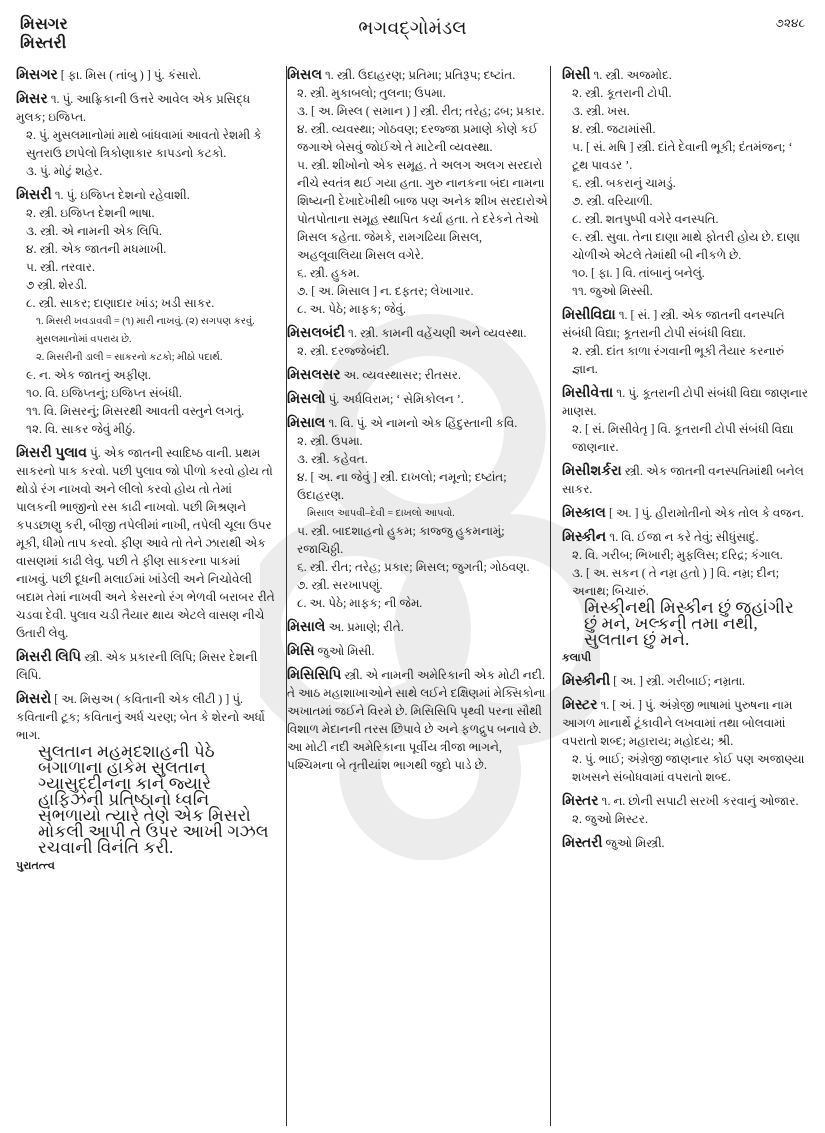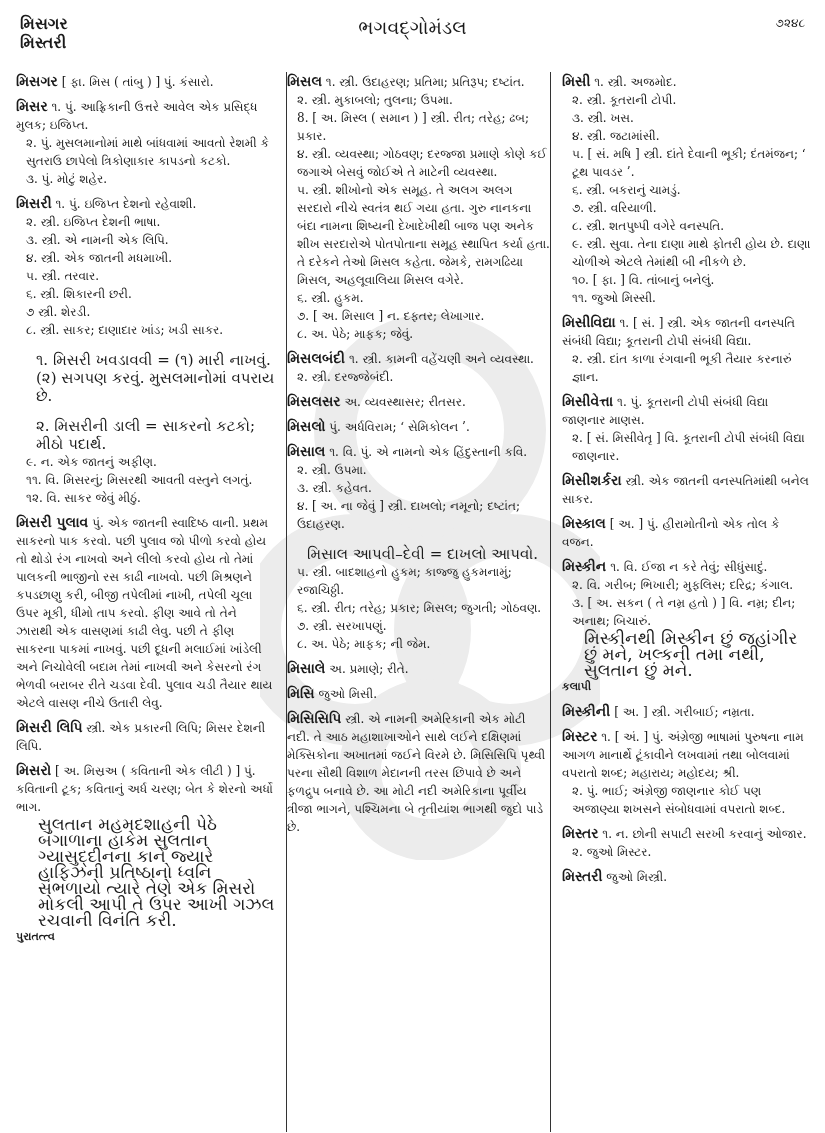--- a/index.html
+++ b/index.html
@@ -11,30 +11,30 @@
   .watermark {
     position: absolute; left: 260px; top: 300px; width: 340px; height: 560px;
     pointer-events: none; z-index: 0;
   }
   .header { position: absolute; top: 14px; left: 0; width: 825px; height: 40px; z-index: 1; }
   .guide { position: absolute; left: 20px; top: 0; font-weight: bold; font-size: 16px; line-height: 19px; }
   .running-title { position: absolute; left: 0; width: 825px; top: 2px; text-align: center; font-size: 19px; }
   .page-no { position: absolute; right: 20px; top: 2px; font-size: 12px; }
   .columns { position: absolute; top: 56px; left: 16px; width: 795px; height: 1060px; z-index: 1; }
   .col {
-    position: absolute; top: 16px; height: 1060px; box-sizing: border-box;
-    font-size: 12px; line-height: 18px; overflow: hidden;
+    position: absolute; top: 10px; height: 1060px; box-sizing: border-box;
+    font-size: 12px; line-height: 18px; overflow: hidden; font-family: Liberation Serif, serif;
   }
   .col1 { left: 0; width: 265px; padding-right: 6px; }
   .col2 { left: 270px; width: 265px; padding: 0 0; border-left: 1px solid #333; border-right: 1px solid #333; }
   .col3 { left: 540px; width: 255px; padding-left: 6px; }
   .entry { margin-bottom: 6px; }
   .hw { font-weight: bold; font-size: 14px; }
   .sense { padding-left: 10px; }
-  .sub { padding-left: 20px; font-size: 15px; margin-top: 12px; }
+  .sub { padding-left: 20px; font-size: 10px; }
   .quote { padding-left: 22px; font-size: 17px; line-height: 16px; }
   .attrib { font-size: 11px; font-weight: bold; }
 </style>
 </head>
 <body>
 
 <svg class="watermark" viewBox="0 0 340 560">
   <g fill="none" stroke="#ececec" stroke-width="42">
     <circle cx="170" cy="130" r="95"></circle>
     <circle cx="95" cy="330" r="95"></circle>
@@ -61,46 +61,46 @@
         <div><span class="hw">મિસર</span><span> </span><span>૧. પું. આફ્રિકાની ઉત્તરે આવેલ એક પ્રસિદ્ધ મુલક; ઇજિપ્ત.</span></div>
         <div class="sense">૨. પું. મુસલમાનોમાં માથે બાંધવામાં આવતો રેશમી કે સુતરાઉ છાપેલો ત્રિકોણાકાર કાપડનો કટકો.</div>
         <div class="sense">૩. પું. મોટું શહેર.</div>
       </div>
       <div class="entry">
         <div><span class="hw">મિસરી</span><span> </span><span>૧. પું. ઇજિપ્ત દેશનો રહેવાશી.</span></div>
         <div class="sense">૨. સ્ત્રી. ઇજિપ્ત દેશની ભાષા.</div>
         <div class="sense">૩. સ્ત્રી. એ નામની એક લિપિ.</div>
         <div class="sense">૪. સ્ત્રી. એક જાતની મધમાખી.</div>
         <div class="sense">૫. સ્ત્રી. તરવાર.</div>
-        <div class="sense">૬. સ્ત્રી. શિકારની છરી.</div>
         <div class="sense">૭ સ્ત્રી. શેરડી.</div>
         <div class="sense">૮. સ્ત્રી. સાકર; દાણાદાર ખાંડ; ખડી સાકર.</div>
         <div class="sub">૧. મિસરી ખવડાવવી = (૧) મારી નાખવું. (૨) સગપણ કરવું. મુસલમાનોમાં વપરાય છે.</div>
         <div class="sub">૨. મિસરીની ડાલી = સાકરનો કટકો; મીઠો પદાર્થ.</div>
         <div class="sense">૯. ન. એક જાતનું અફીણ.</div>
+        <div class="sense">૧૦. વિ. ઇજિપ્તનું; ઇજિપ્ત સંબંધી.</div>
         <div class="sense">૧૧. વિ. મિસરનું; મિસરથી આવતી વસ્તુને લગતું.</div>
         <div class="sense">૧૨. વિ. સાકર જેવું મીઠું.</div>
       </div>
       <div class="entry">
         <div><span class="hw">મિસરી પુલાવ</span><span> </span><span>પું. એક જાતની સ્વાદિષ્ઠ વાની. પ્રથમ સાકરનો પાક કરવો. પછી પુલાવ જો પીળો કરવો હોય તો થોડો રંગ નાખવો અને લીલો કરવો હોય તો તેમાં પાલકની ભાજીનો રસ કાઢી નાખવો. પછી મિશ્રણને કપડછાણુ કરી, બીજી તપેલીમાં નાખી, તપેલી ચૂલા ઉપર મૂકી, ધીમો તાપ કરવો. ફીણ આવે તો તેને ઝારાથી એક વાસણમાં કાઢી લેવુ. પછી તે ફીણ સાકરના પાકમાં નાખવું. પછી દૂધની મલાઈમાં ખાંડેલી અને નિચોવેલી બદામ તેમાં નાખવી અને કેસરનો રંગ ભેળવી બરાબર રીતે ચડવા દેવી. પુલાવ ચડી તૈયાર થાય એટલે વાસણ નીચે ઉતારી લેવુ.</span></div>
       </div>
       <div class="entry">
         <div><span class="hw">મિસરી લિપિ</span><span> </span><span>સ્ત્રી. એક પ્રકારની લિપિ; મિસર દેશની લિપિ.</span></div>
       </div>
       <div class="entry">
         <div><span class="hw">મિસરો</span><span> </span><span>[ અ. મિસ્રઅ ( કવિતાની એક લીટી ) ] પું. કવિતાની ટૂક; કવિતાનું અર્ધ ચરણ; બેત કે શેરનો અર્ધો ભાગ.</span></div>
         <div class="quote">સુલતાન મહમદશાહની પેઠે બંગાળાના હાકેમ સુલતાન ગ્યાસુદ્દીનના કાને જ્યારે હાફિઝની પ્રતિષ્ઠાનો ધ્વનિ સંભળાયો ત્યારે તેણે એક મિસરો મોકલી આપી તે ઉપર આખી ગઝલ રચવાની વિનંતિ કરી.</div>
         <div class="attrib">પુરાતત્ત્વ</div>
       </div>
     </div>
   <div class="col col2">
       <div class="entry">
         <div><span class="hw">મિસલ</span><span> </span><span>૧. સ્ત્રી. ઉદાહરણ; પ્રતિમા; પ્રતિરૂપ; દષ્ટાંત.</span></div>
         <div class="sense">૨. સ્ત્રી. મુકાબલો; તુલના; ઉપમા.</div>
-        <div class="sense">8. [ અ. મિસ્લ ( સમાન ) ] સ્ત્રી. રીત; તરેહ; ઢબ; પ્રકાર.</div>
+        <div class="sense">૩. [ અ. મિસ્લ ( સમાન ) ] સ્ત્રી. રીત; તરેહ; ઢબ; પ્રકાર.</div>
         <div class="sense">૪. સ્ત્રી. વ્યવસ્થા; ગોઠવણ; દરજ્જા પ્રમાણે કોણે કઈ જગાએ બેસવું જોઈએ તે માટેની વ્યવસ્થા.</div>
         <div class="sense">૫. સ્ત્રી. શીખોનો એક સમૂહ. તે અલગ અલગ સરદારો નીચે સ્વતંત્ર થઈ ગયા હતા. ગુરુ નાનકના બંદા નામના શિષ્યની દેખાદેખીથી બાજ પણ અનેક શીખ સરદારોએ પોતપોતાના સમૂહ સ્થાપિત કર્યા હતા. તે દરેકને તેઓ મિસલ કહેતા. જેમકે, રામગઢિયા મિસલ, અહલૂવાલિયા મિસલ વગેરે.</div>
         <div class="sense">૬. સ્ત્રી. હુકમ.</div>
         <div class="sense">૭. [ અ. મિસાલ ] ન. દફતર; લેખાગાર.</div>
         <div class="sense">૮. અ. પેઠે; માફક; જેવું.</div>
       </div>
       <div class="entry">
         <div><span class="hw">મિસલબંદી</span><span> </span><span>૧. સ્ત્રી. કામની વહેંચણી અને વ્યવસ્થા.</span></div>
         <div class="sense">૨. સ્ત્રી. દરજ્જેબંદી.</div>
       </div>

